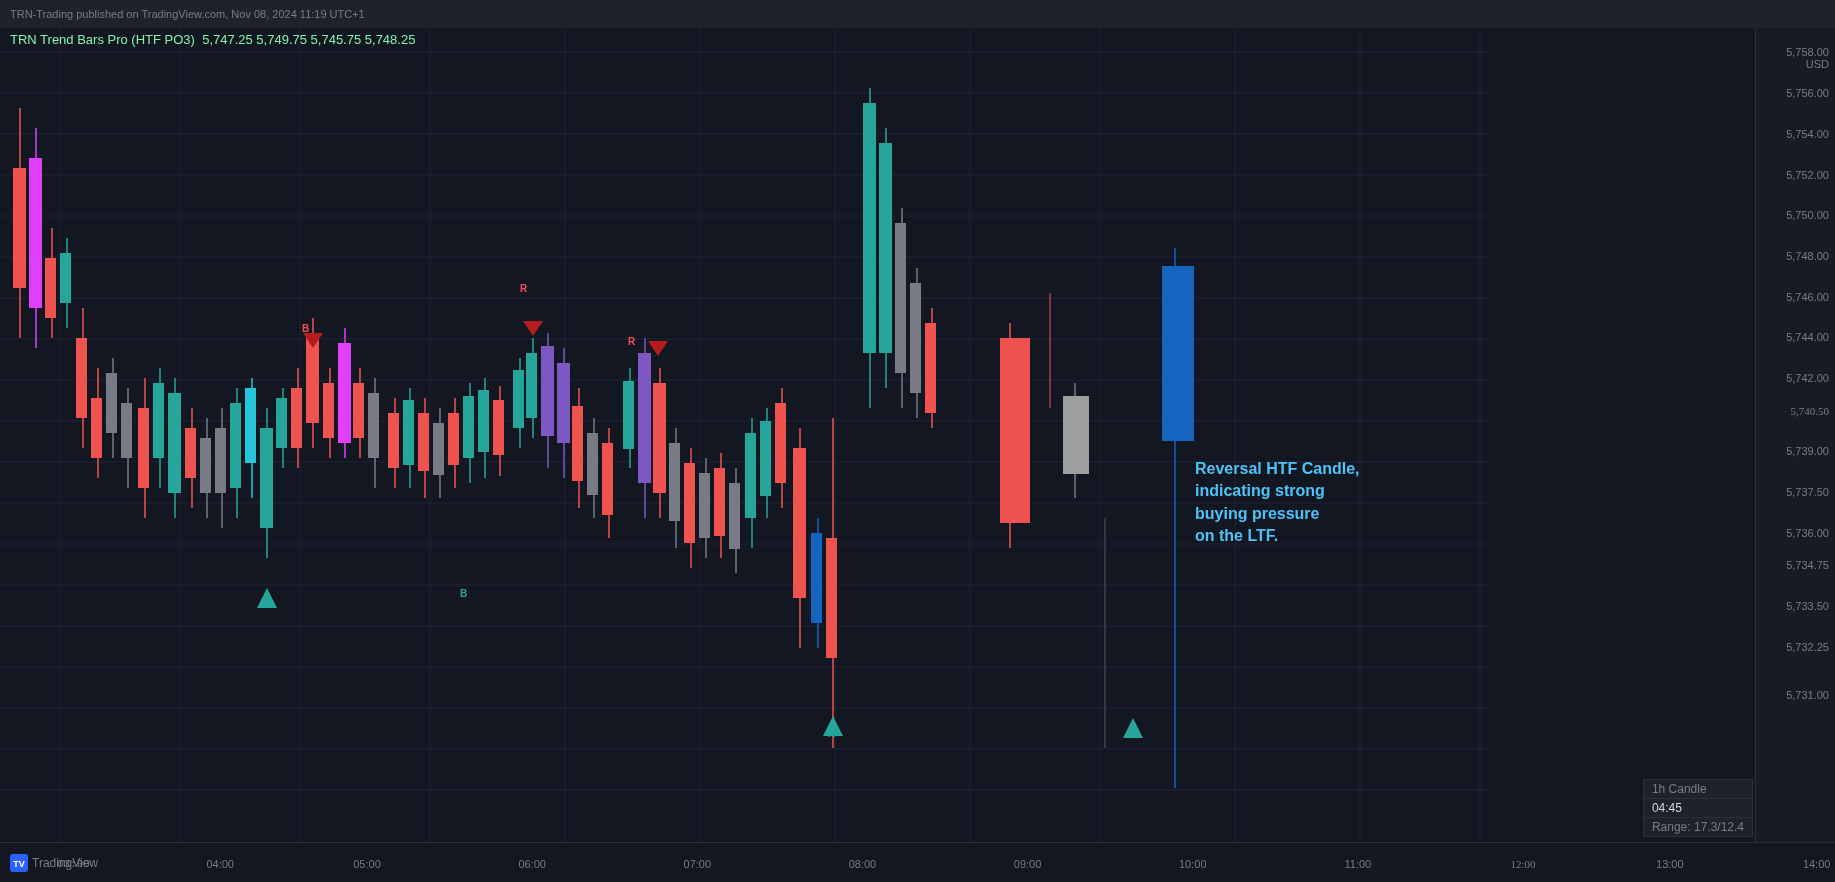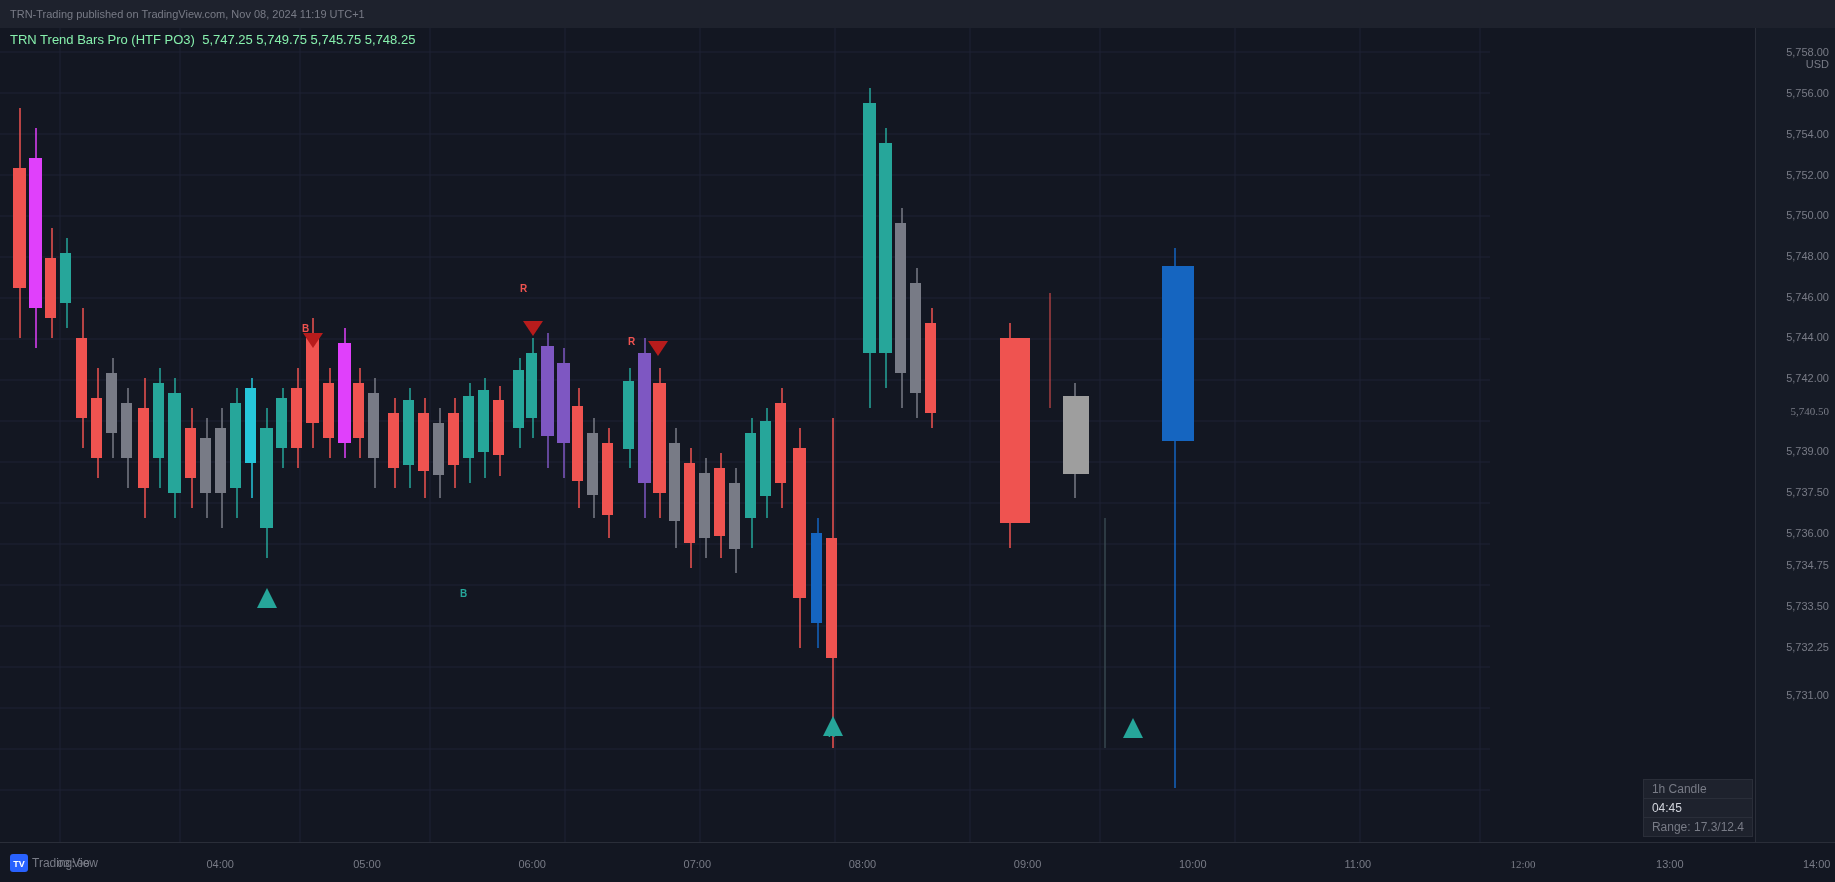--- a/index.html
+++ b/index.html
@@ -398,20 +398,23 @@
 
       <line x1="1105" y1="490" x2="1105" y2="720" stroke="#37474f" stroke-width="1.5"></line>
 
       <line x1="1175" y1="220" x2="1175" y2="760" stroke="#1565c0" stroke-width="1.5"></line>
       <rect x="1162" y="238" width="32" height="175" fill="#1565c0"></rect>
 
       <polygon points="1133,690 1123,710 1143,710" fill="#26a69a"></polygon>
 
     </svg>
 
+    <div id="reversal-annotation" style="left: 1195px; top: 430px; width: 280px;">
+      <span>Reversal HTF Candle,<br>indicating strong<br>buying pressure<br>on the LTF.</span>
+    </div>
 
     <div style="position:absolute; top:155px; left:15px; color:#ef5350; font-size:10px; font-weight:bold;">B</div>
     <div style="position:absolute; top:295px; left:302px; color:#ef5350; font-size:10px; font-weight:bold;">B</div>
     <div style="position:absolute; top:255px; left:520px; color:#ef5350; font-size:10px; font-weight:bold;">R</div>
     <div style="position:absolute; top:308px; left:628px; color:#ef5350; font-size:10px; font-weight:bold;">R</div>
     <div style="position:absolute; top:560px; left:460px; color:#26a69a; font-size:10px; font-weight:bold;">B</div>
     <div style="position:absolute; top:700px; left:828px; color:#26a69a; font-size:10px; font-weight:bold;">R</div>
   </div>
 
   <div id="y-axis">

